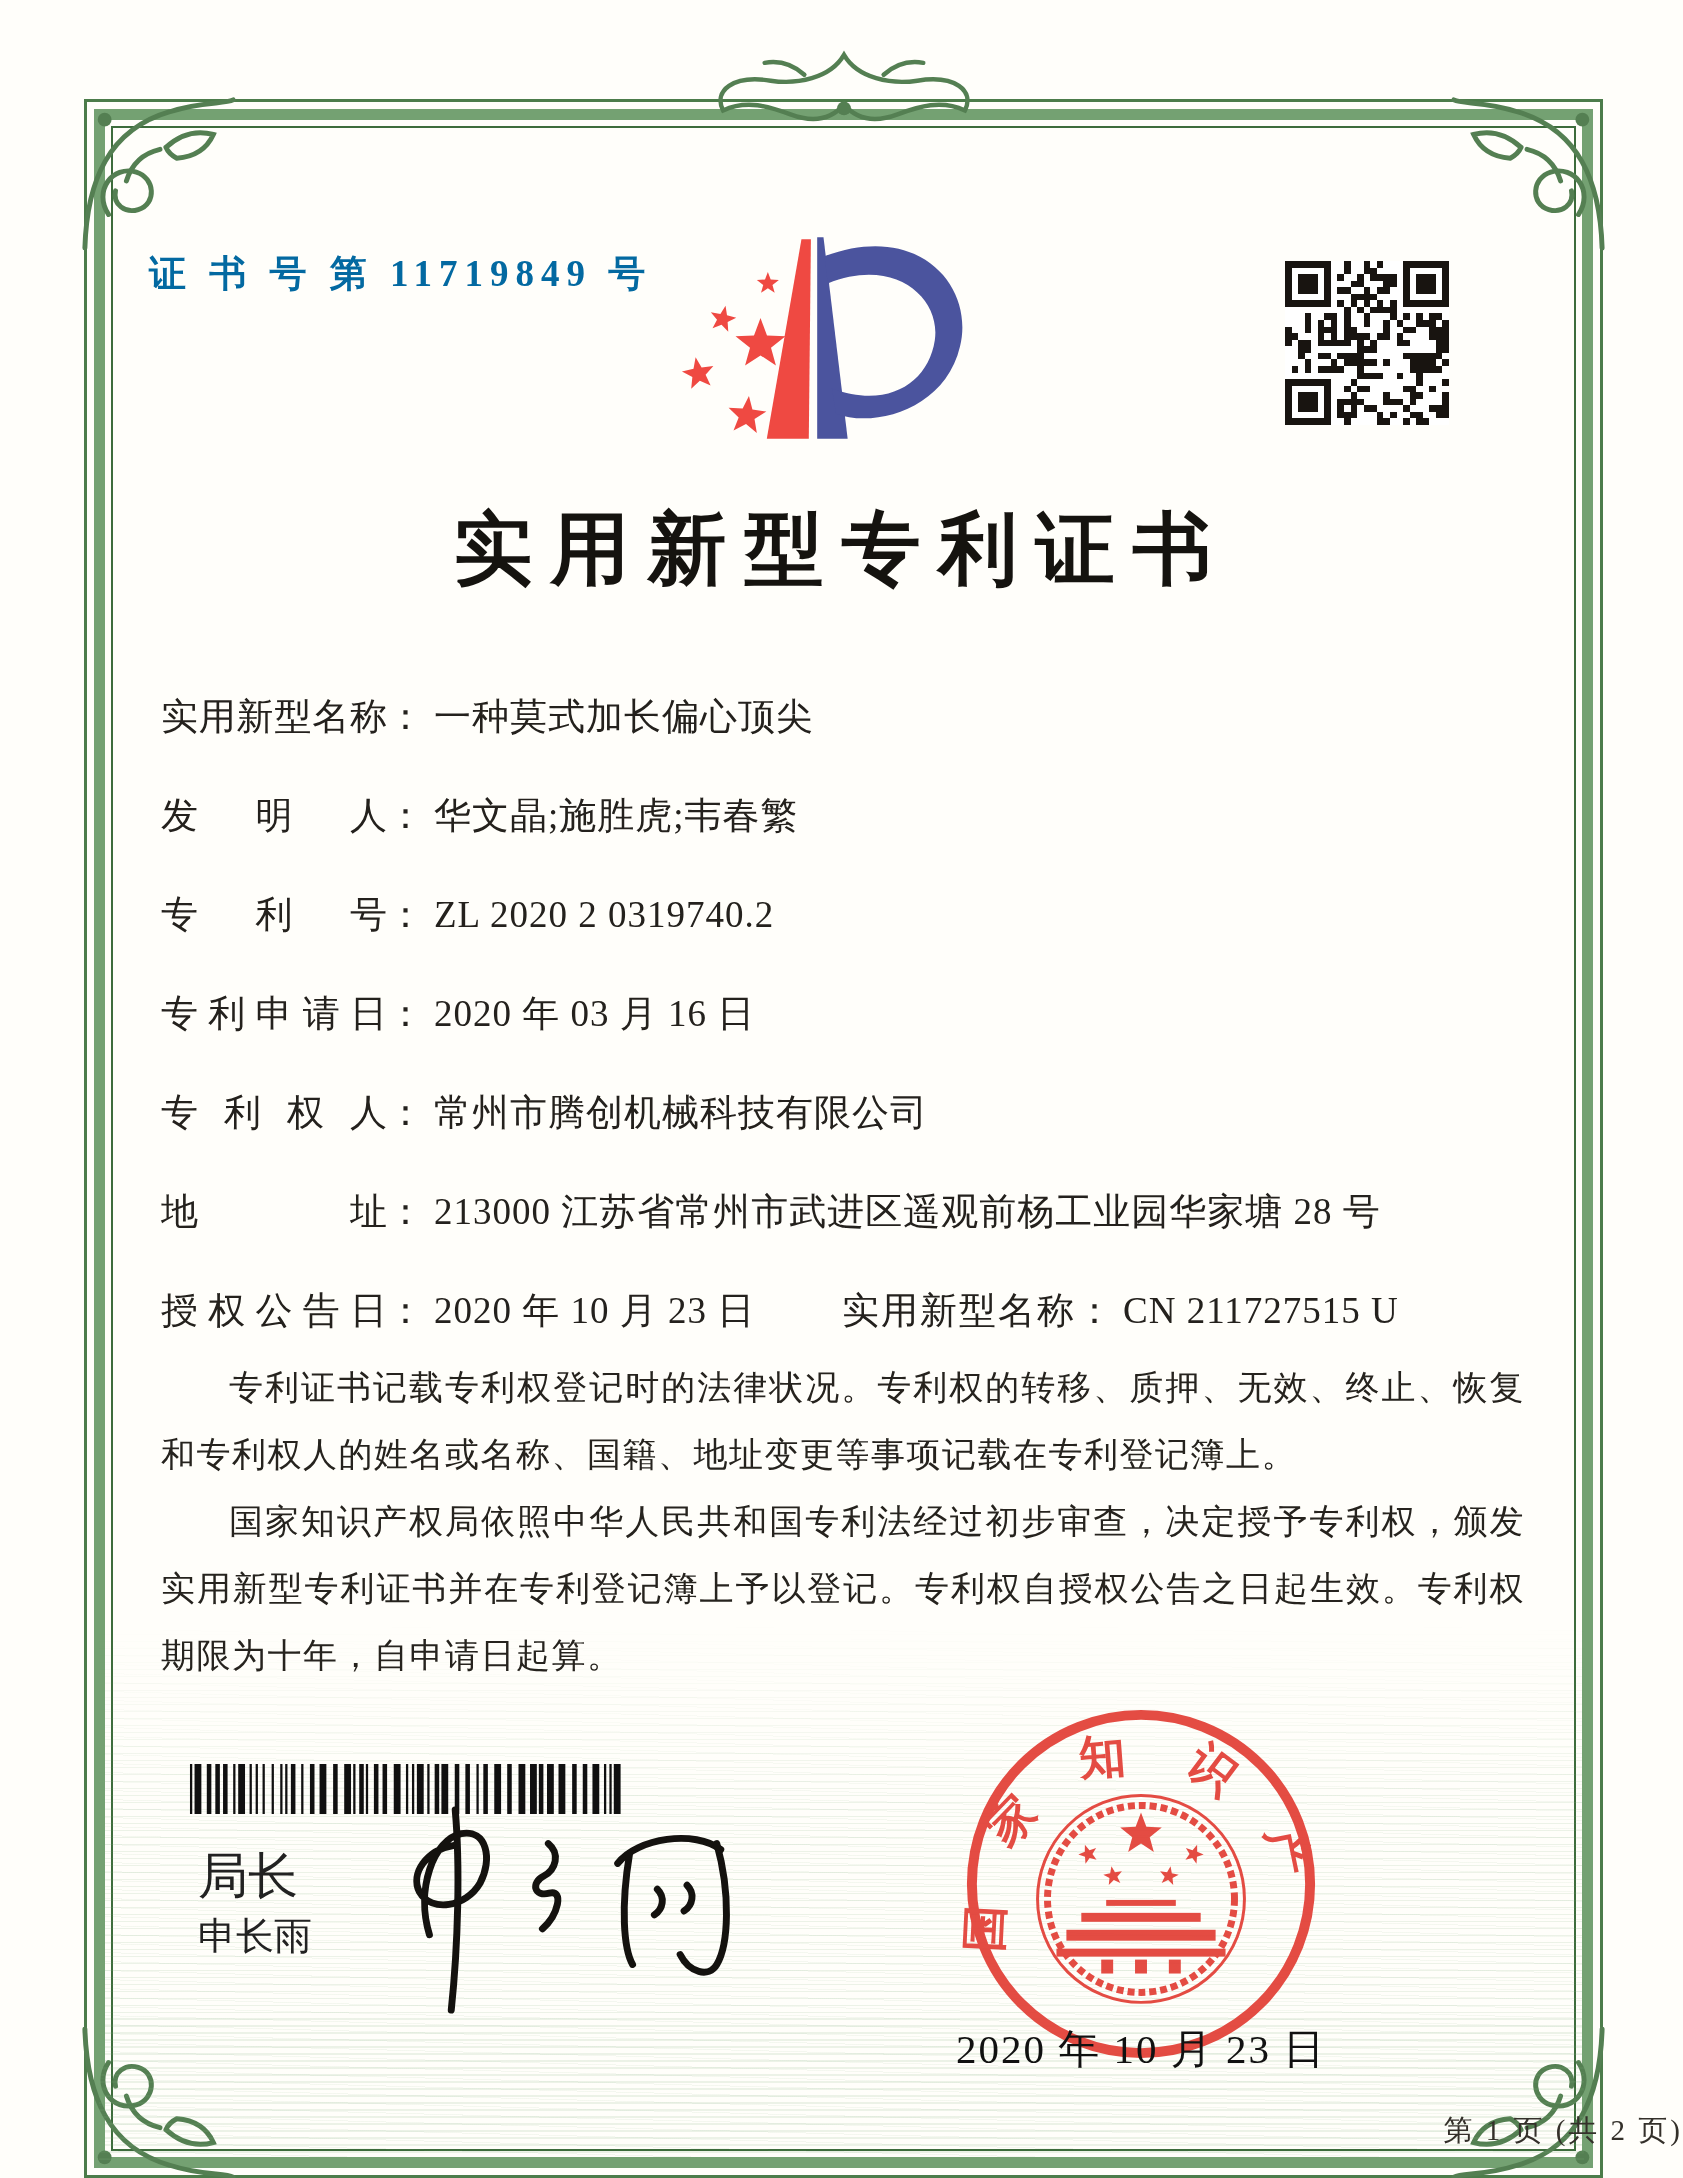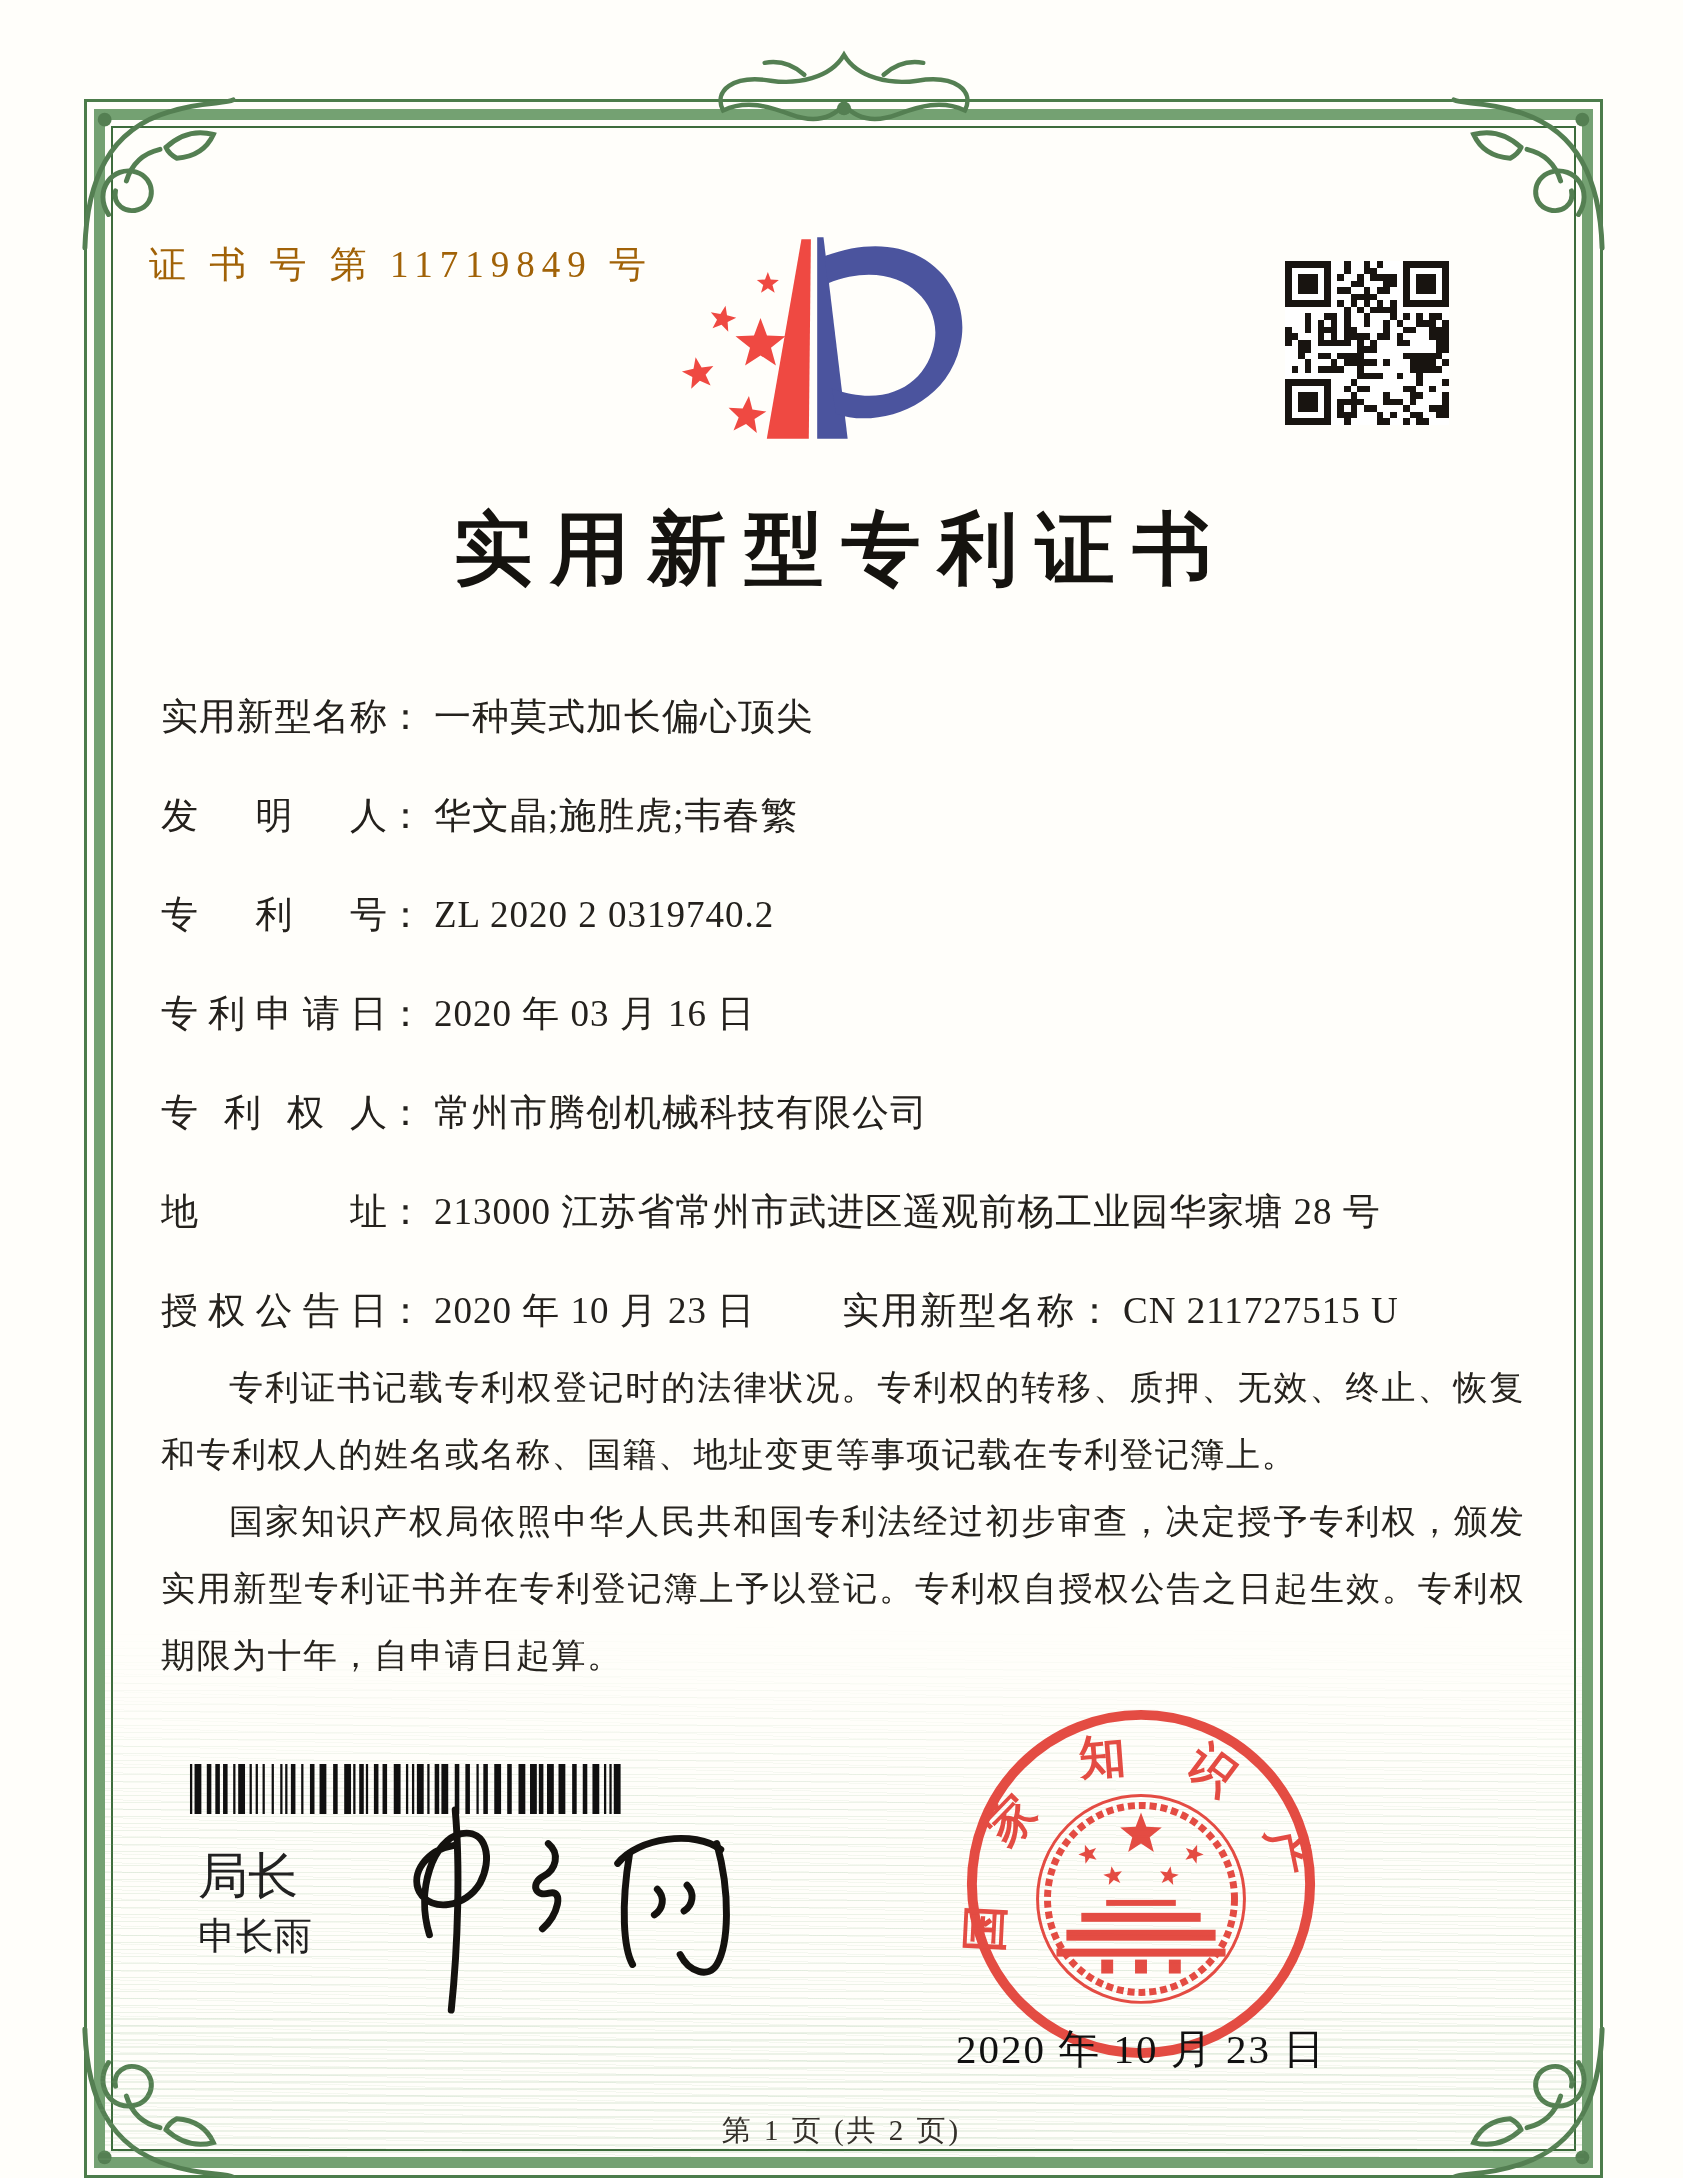--- a/index.html
+++ b/index.html
@@ -24,21 +24,21 @@
   .crest{position:absolute;left:50%;top:-57px;transform:translateX(-50%);width:337px;height:91px;}
   
   .guilloche{position:absolute;left:99px;right:99px;bottom:18px;height:535px;
     background:
       repeating-linear-gradient(0deg, rgba(120,170,120,.14) 0 1.5px, transparent 1.5px 7px),
       repeating-linear-gradient(1.5deg, rgba(120,170,120,.08) 0 1px, transparent 1px 9px);
     -webkit-mask-image:linear-gradient(to bottom, transparent, #000 35%);
     mask-image:linear-gradient(to bottom, transparent, #000 35%);
   }
   
-  .cert-no{left:149px;top:240px;font-size:37px;letter-spacing:7px;color:#a16207;}
+  .cert-no{left:149px;top:249px;font-size:37px;letter-spacing:7px;color:#0369a1;font-weight:bold;}
   .logo{left:624px;top:216px;width:378px;height:263px;}
   .qr{left:1285px;top:261px;width:164px;height:164px;}
   .title{left:0;top:497px;width:100%;text-align:center;
     font-size:79px;font-weight:bold;letter-spacing:18px;color:#15130f;}
   
   .fields{left:161px;top:693px;width:1366px;font-size:37px;}
   .frow{height:99px;line-height:48px;white-space:nowrap;}
   .flabel{display:inline-block;width:226px;text-align:justify;text-align-last:justify;
     -moz-text-align-last:justify;vertical-align:top;}
   .fcolon{display:inline-block;vertical-align:top;}
@@ -51,21 +51,21 @@
     text-align:justify;letter-spacing:1.5px;color:#26231e;}
   .bodytext p{margin:0;text-indent:2em;}
   
   .barcode{left:188px;top:1764px;width:451px;height:50px;}
   .sig-title{left:198px;top:1843px;font-size:50px;font-family:"Liberation Sans","DejaVu Sans",sans-serif;color:#222;}
   .sig-name{left:198px;top:1911px;font-size:38px;font-family:"Liberation Sans","DejaVu Sans",sans-serif;color:#222;}
   .signature{left:368px;top:1794px;width:436px;height:228px;}
   .seal{left:952px;top:1695px;width:378px;height:378px;opacity:.93;}
   .seal-date{left:952px;top:2022px;width:378px;text-align:center;font-size:41px;
     letter-spacing:2px;color:#111;}
-  .footer{left:0;top:2111px;width:100%;text-align:center;font-size:29px;letter-spacing:3px;color:#34302a;}
+  .footer{left:0;top:2111px;width:100%;text-align:right;font-size:29px;letter-spacing:3px;color:#34302a;}
 </style>
 </head>
 <body>
 
 <div class="frame">
   <div class="band"></div>
   <div class="innerline"></div>
   <div class="corner tl">
     <svg viewBox="0 0 170 170">
       <g fill="none" stroke="#547f52" stroke-width="5" stroke-linecap="round">

